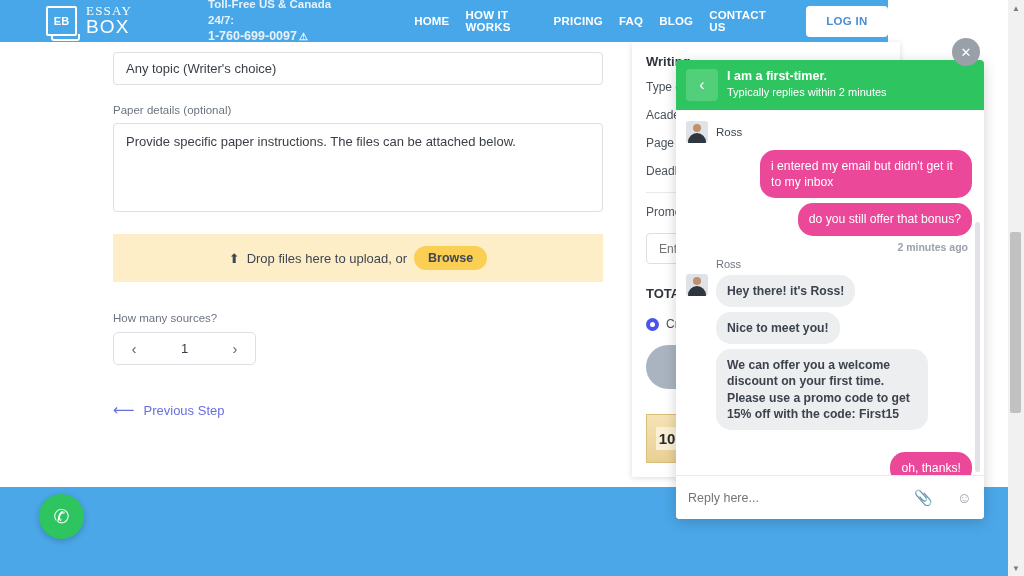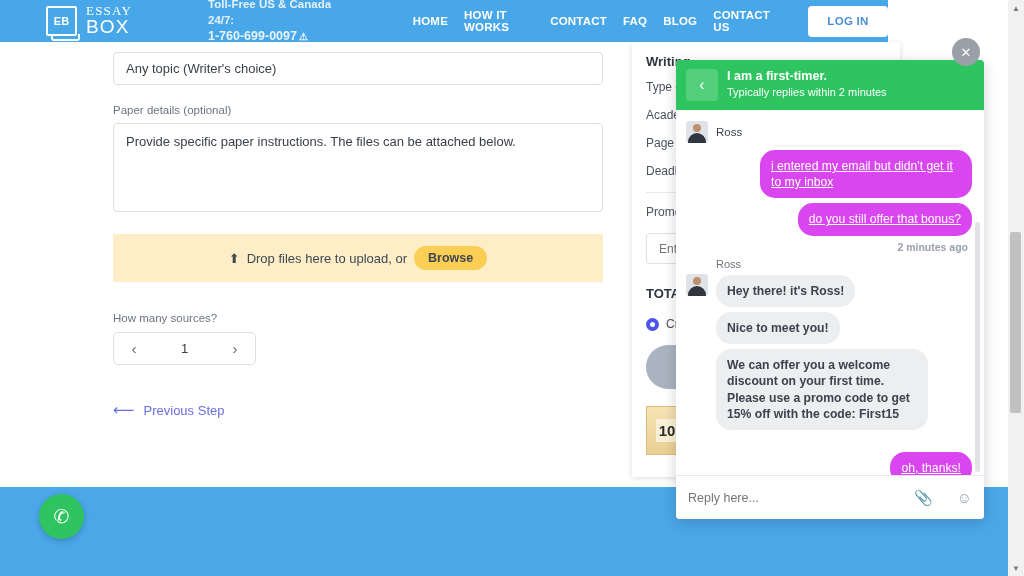--- a/index.html
+++ b/index.html
@@ -93,21 +93,21 @@
   .os-promo-input {
     width: 236px; height: 31px; border:1px solid #dcdfe3; border-radius:4px; background:#fff;
     font-size: 12px; color:#9aa1ab; padding: 0 12px; font-family:"Liberation Sans", sans-serif;
   }
   .os-total { font-size: 13px; font-weight: bold; color:#2f3640; margin-top: 22px; }
   .os-pay { display:flex; align-items:center; gap:7px; margin-top: 16px; font-size:12px; color:#4b525c;}
   .radio-on { width:13px; height:13px; border-radius:50%; background:#4a54e8; position:relative; }
   .radio-on:after{ content:""; position:absolute; left:4px; top:4px; width:5px; height:5px; border-radius:50%; background:#fff;}
   .os-cta { margin-top: 14px; width: 150px; height: 44px; border-radius: 24px; background:#aab4c0; }
   .disc-badge {
-    position:absolute; left: 14px; top: 364px; width: 42px; height: 49px;
+    position:absolute; left: 14px; top: 372px; width: 42px; height: 49px;
     background: linear-gradient(#f6e3b4,#e9cf93); border:1px solid #d9bd7b;
     display:flex; align-items:center; justify-content:center;
     font-size: 15px; font-weight: bold; color:#2b2b2b;
   }
   .disc-badge span { background:#faf0d6; padding: 3px 3px; }
 
   
   .chat {
     position: absolute; left: 676px; top: 60px; width: 308px; height: 459px;
     background: #fff; border-radius: 4px; box-shadow: 0 3px 14px rgba(0,0,0,.18);
@@ -140,21 +140,21 @@
   .avatar:before { 
     content:""; position:absolute; left:7px; top:3px; width:8px; height:8px; border-radius:50%; background:#c08f6b;
   }
   .avatar:after { 
     content:""; position:absolute; left:2px; top:12px; width:18px; height:12px; border-radius:9px 9px 0 0; background:#2f3640;
   }
   .msg-name { font-size: 11px; color:#6e757e; }
   .msg-name-dark { font-size: 11.5px; color:#3c434c; }
 
   .bubble { max-width: 212px; padding: 8px 11px; font-size: 12.2px; line-height: 1.33; border-radius: 15px; }
-  .bub-out { background:#d946ef; color:#fff; margin-left:auto; border-radius:15px;text-decoration:underline; }
+  .bub-out { background:#ec4899; color:#fff; margin-left:auto; border-radius:15px; }
   .bub-in  { background:#eceef0; color:#3c434c; }
   .row-out { display:flex; margin: 5px 0 0 0; }
   .row-in  { display:flex; margin: 5px 0 0 32px; font-weight: bold; }
   .ts { text-align:right; font-size: 10.5px; color:#9aa1ab; margin-top: 5px; padding-right:4px;font-weight:bold; }
   .in-group { position:relative; }
   .in-group .avatar { position:absolute; left: 2px; top: 16px; }
 
   .chat-footer {
     height: 44px; border-top: 1px solid #e7e9ec; display:flex; align-items:center;
     padding: 0 12px; background:#fff; gap:24px;
@@ -206,21 +206,21 @@
     </div>
     <div class="phone-block">
       <div>Toll-Free US &amp; Canada 24/7:</div>
       <div class="pnum">
         <span>1-760-699-0097</span><span class="warn-ico">⚠</span>
       </div>
     </div>
     <div class="navlinks">
       <a href="#">HOME</a>
       <a href="#">HOW IT WORKS</a>
-      <a href="#">CONTACT</a>
+      <a href="#">PRICING</a>
       <a href="#">FAQ</a>
       <a href="#">BLOG</a>
       <a href="#">CONTACT US</a>
       <div class="login-btn">LOG IN</div>
     </div>
   </div>
 
   <div class="form-col">
     <input class="field-input" value="Any topic (Writer's choice)" style="">
     <div class="field-label">Paper details (optional)</div>

